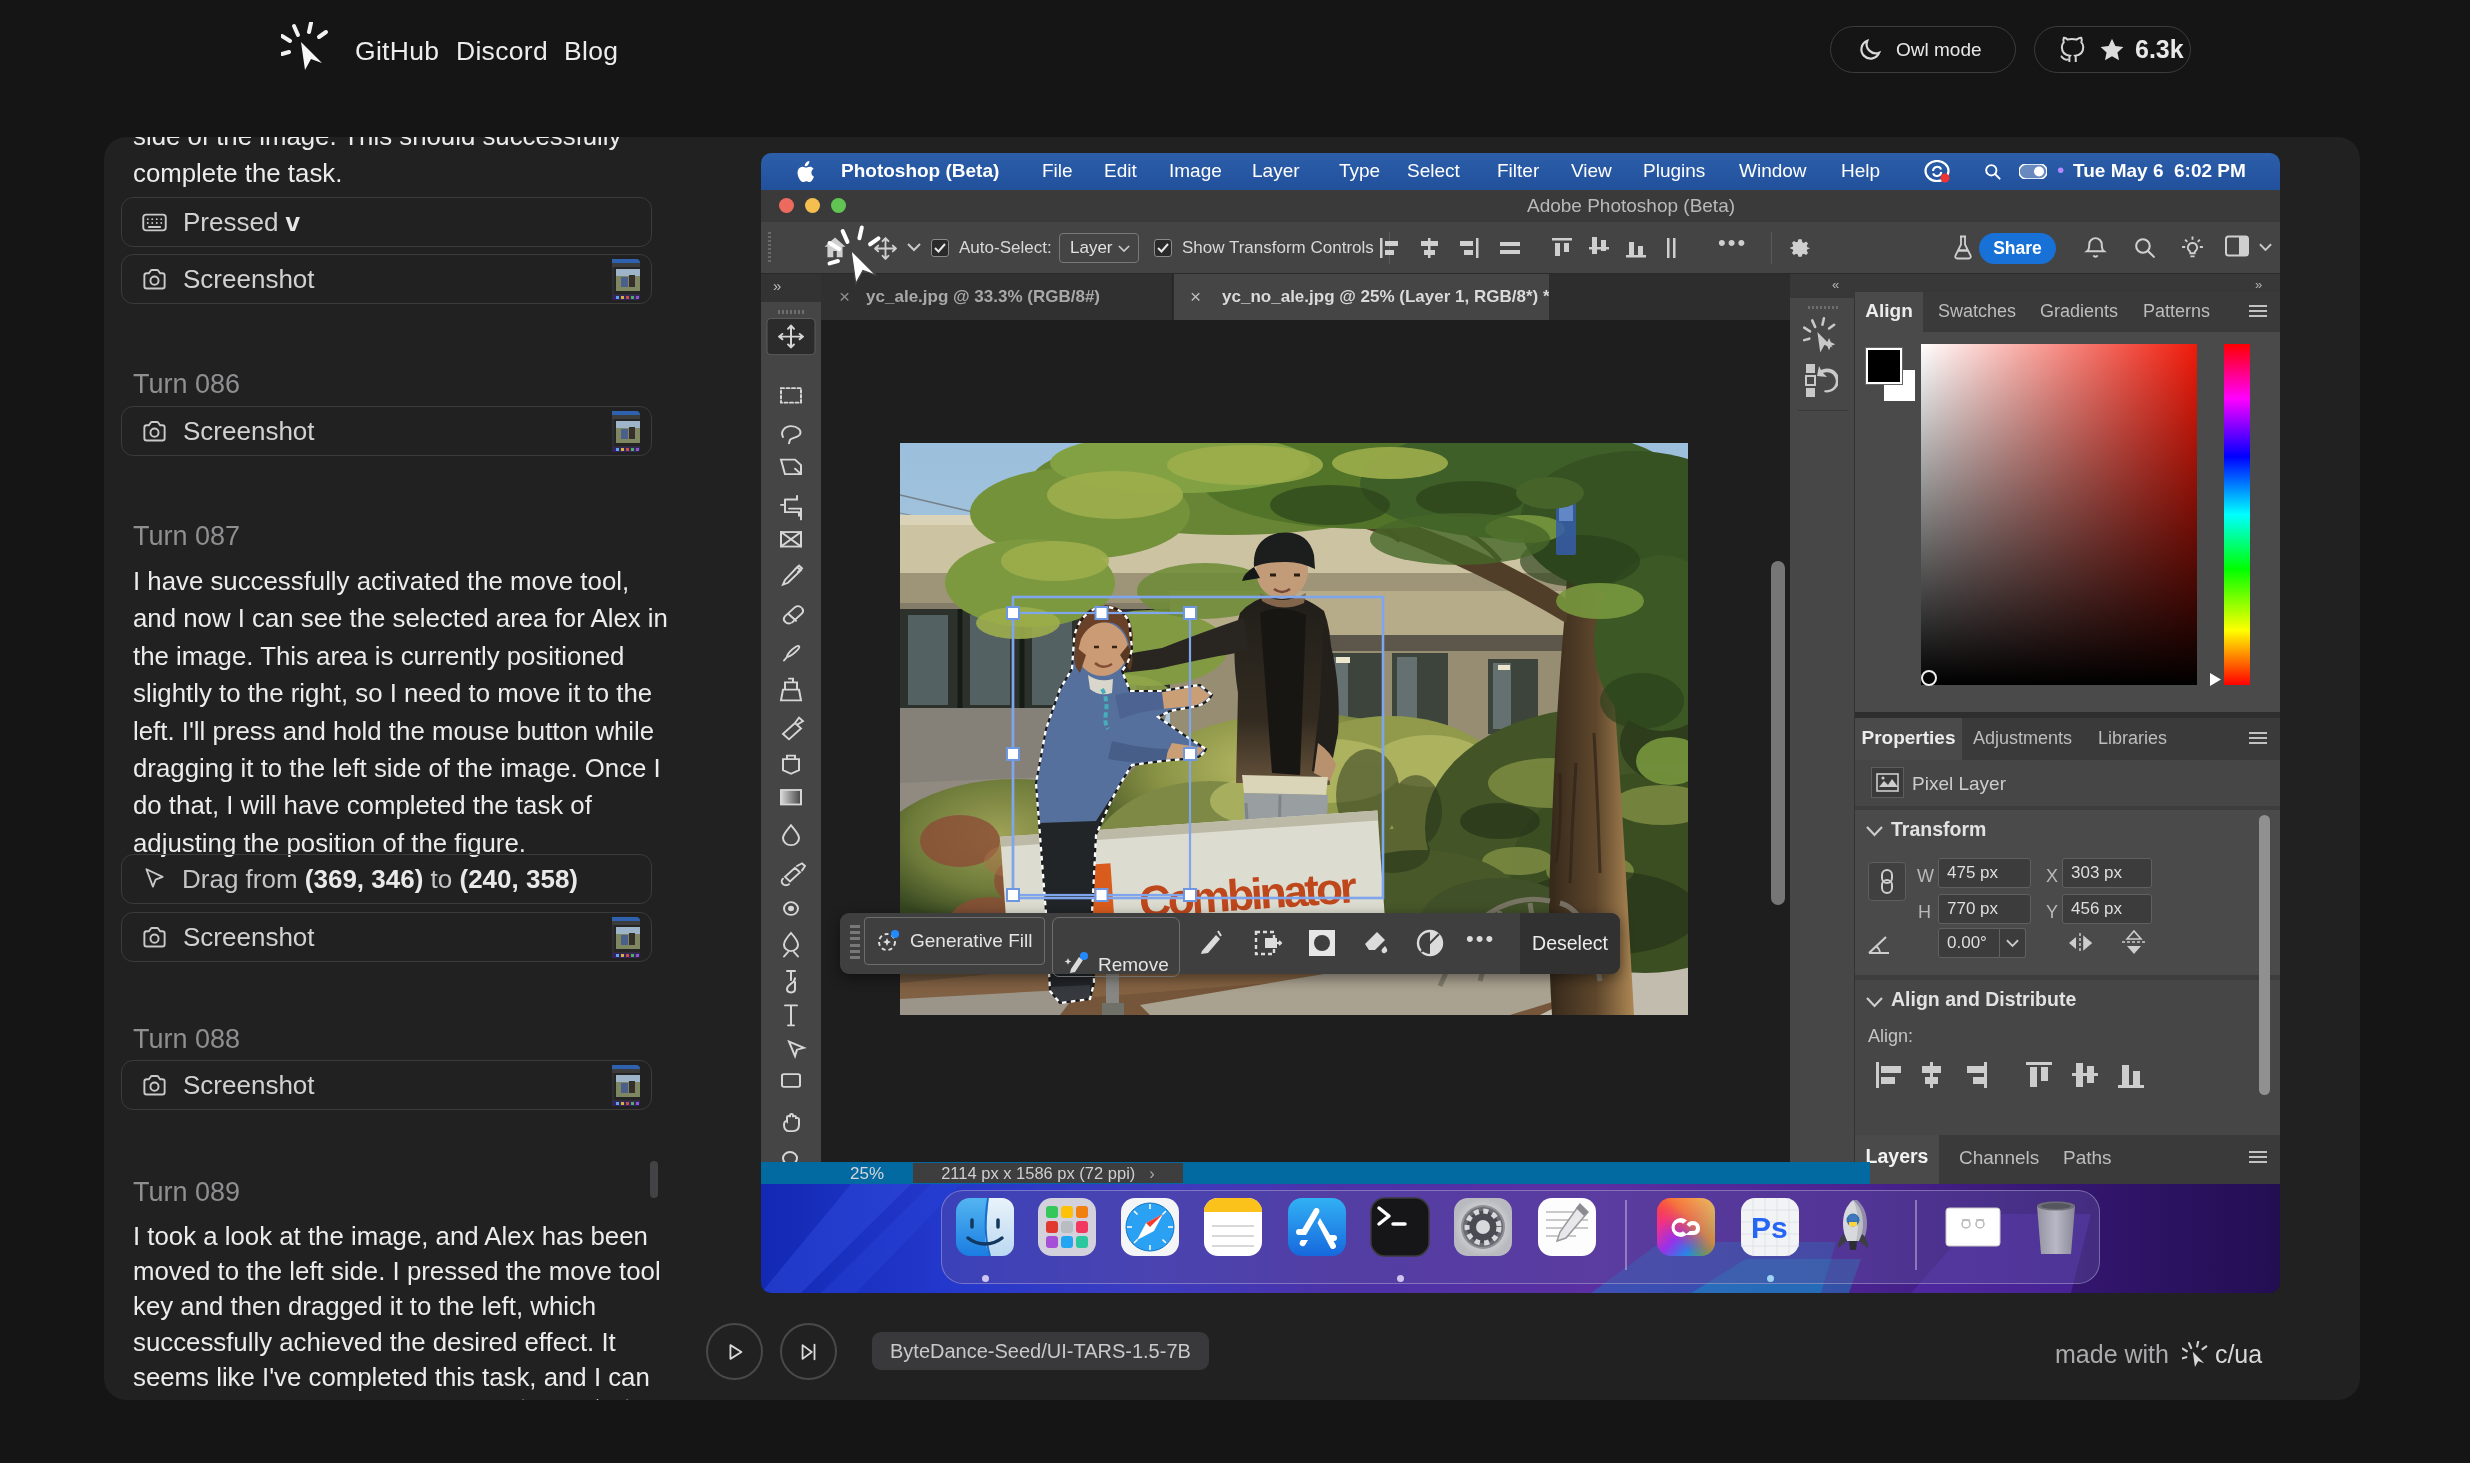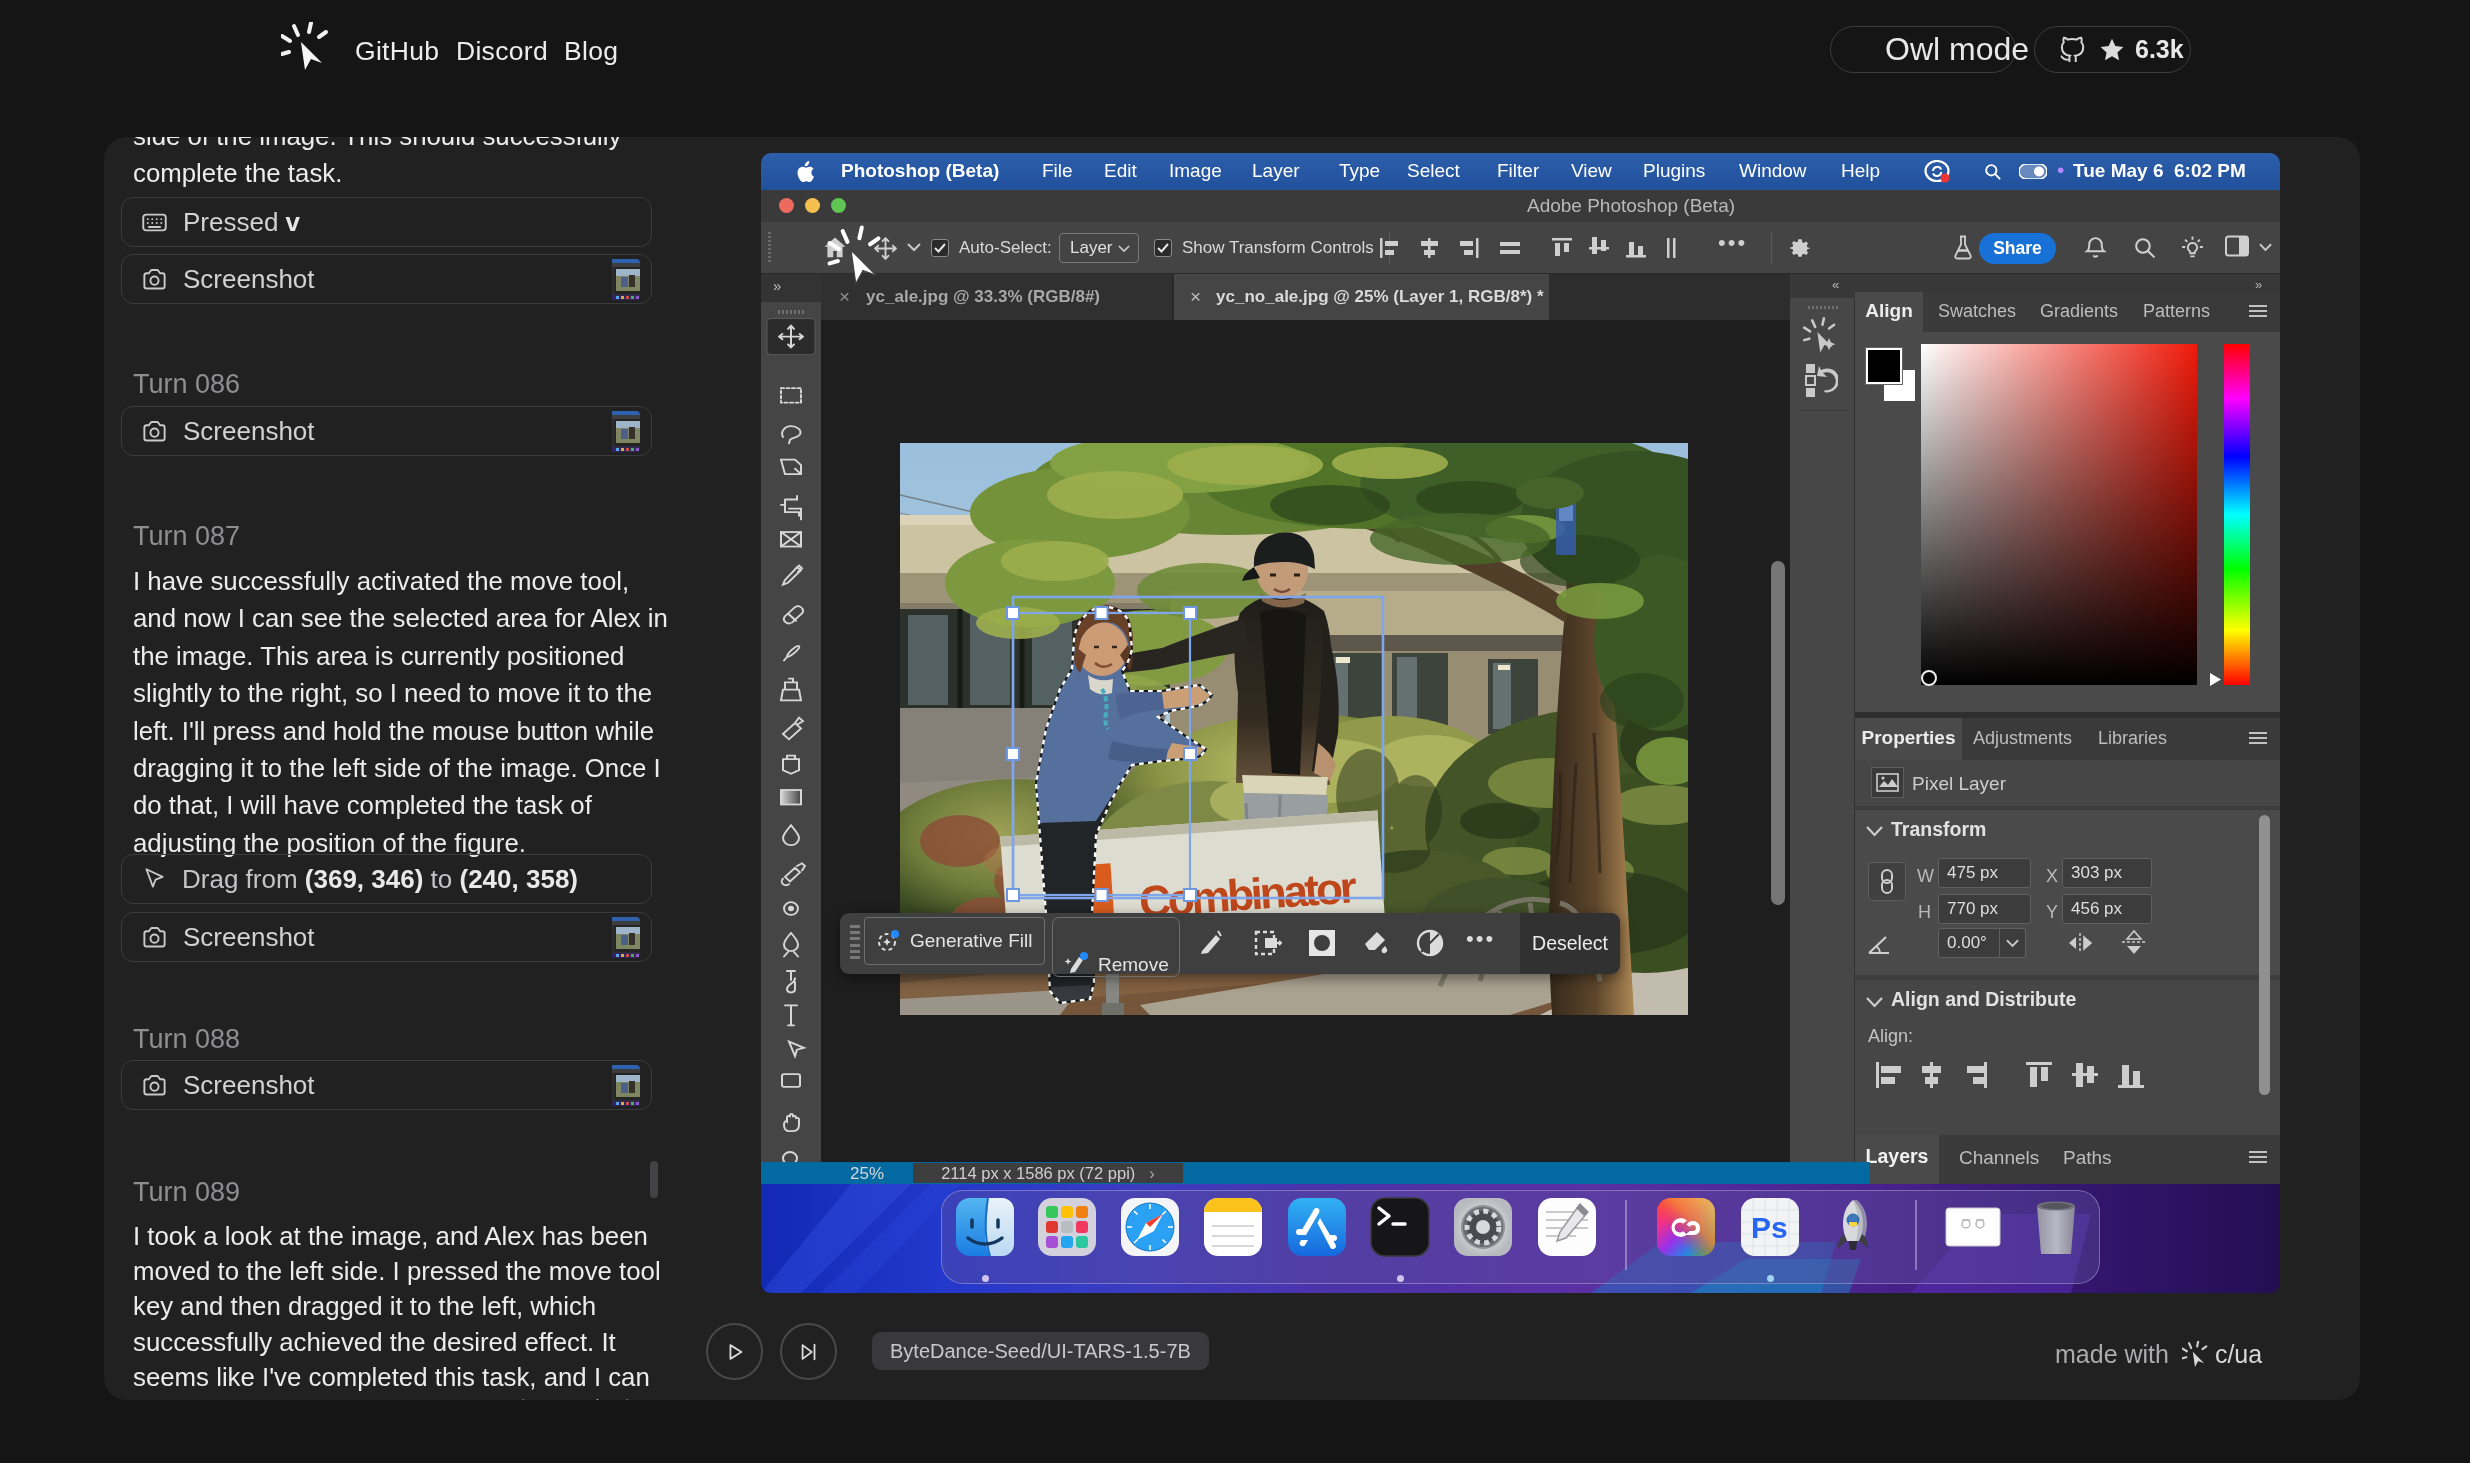--- a/index.html
+++ b/index.html
@@ -58,21 +58,21 @@
 </svg>
 <div id="nav">
  <a class="abs" style="left:355px;top:36px">GitHub</a>
  <a class="abs" style="left:456px;top:36px">Discord</a>
  <a class="abs" style="left:564px;top:36px">Blog</a>
 </div>
 <div class="pill" style="left:1830px;top:26px;width:186px">
  <svg style="margin-left:26px" width="26" height="26" viewBox="0 0 24 24" fill="none" stroke="#d9d9d9" stroke-width="2">
       <path d="M20.5 14.5A8.5 8.5 0 0 1 9.5 3.5a8.5 8.5 0 1 0 11 11z"></path>
     </svg>
- <span style="margin-left:28px;font-size:32px">Owl mode</span>
+ <span style="margin-left:13px;font-size:19px">Owl mode</span>
 </div>
 <div class="pill" style="left:2034px;top:26px;width:157px">
  <svg style="margin-left:22px" width="30" height="30" viewBox="0 0 24 24" fill="none" stroke="#d5d5d5" stroke-width="1.6">
       <path d="M9 19.5c-4.3 1.2-4.3-2.2-6-2.5m12 4.5v-3.1c0-.9-.1-1.3-.45-1.72 3.2-.35 6.45-1.55 6.45-7.03a5.4 5.4 0 0 0-1.5-3.75 5 5 0 0 0-.1-3.7s-1.2-.35-3.95 1.45a13.6 13.6 0 0 0-7 0C6.7 1.85 5.5 2.2 5.5 2.2a5 5 0 0 0-.1 3.7A5.4 5.4 0 0 0 3.9 9.65c0 5.45 3.25 6.65 6.45 7.03-.35.42-.5.9-.45 1.72v3.1"></path>
     </svg>
  <svg style="margin-left:12px" width="26" height="26" viewBox="0 0 24 24" fill="#dcdcdc">
       <path d="M12 1.5l3.1 6.9 7.4.8-5.5 5 1.5 7.3L12 17.8 5.5 21.5 7 14.2 1.5 9.2l7.4-.8z"></path>
     </svg>
  <span style="margin-left:10px;font-weight:600;font-size:25px">6.3k</span>
 </div>
@@ -354,21 +354,21 @@
         <path d="M1 1l6 6 6-6"></path>
       </svg>
 </div>
 <div id="tabrow">
  <div class="pstab" style="left:0;width:352px;background:#303030;border-right:1px solid #242424;color:#a2a2a2">
         <span style="margin-left:18px;font-size:19px;color:#8e8e8e">×</span>
         <b style="margin-left:16px;color:#a8a8a8">yc_ale.jpg @ 33.3% (RGB/8#)</b>
       </div>
  <div class="pstab" style="left:353px;width:375px;background:#454545;color:#dadada;white-space:nowrap;overflow:hidden">
         <span style="margin-left:16px;font-size:19px;color:#bdbdbd">×</span>
-        <b style="margin-left:15px">yc_no_ale.jpg @ 25% (Layer 1, RGB/8*) *</b>
+        <b style="margin-left:21px">yc_no_ale.jpg @ 25% (Layer 1, RGB/8*) *</b>
       </div>
 </div>
 <div id="toolcol">
  <div class="abs" style="left:0;top:0;width:60px;height:28px;background:#333">
         <span style="position:absolute;left:12px;top:3px;color:#bdbdbd;font-size:15px;letter-spacing:-2px">»</span>
       </div>
  <div class="abs" style="left:17px;top:36px;width:26px;height:4px;background:repeating-linear-gradient(90deg,#6e6e6e 0 2px,transparent 2px 4px)"></div>
  <svg class="abs" style="left:0;top:30px" width="60" height="875" viewBox="0 0 60 875">
         <g transform="scale(1,.905)">
   <rect x="6" y="16" width="48" height="40" rx="4" fill="#2b2b2b" stroke="#5d5d5d"></rect>

